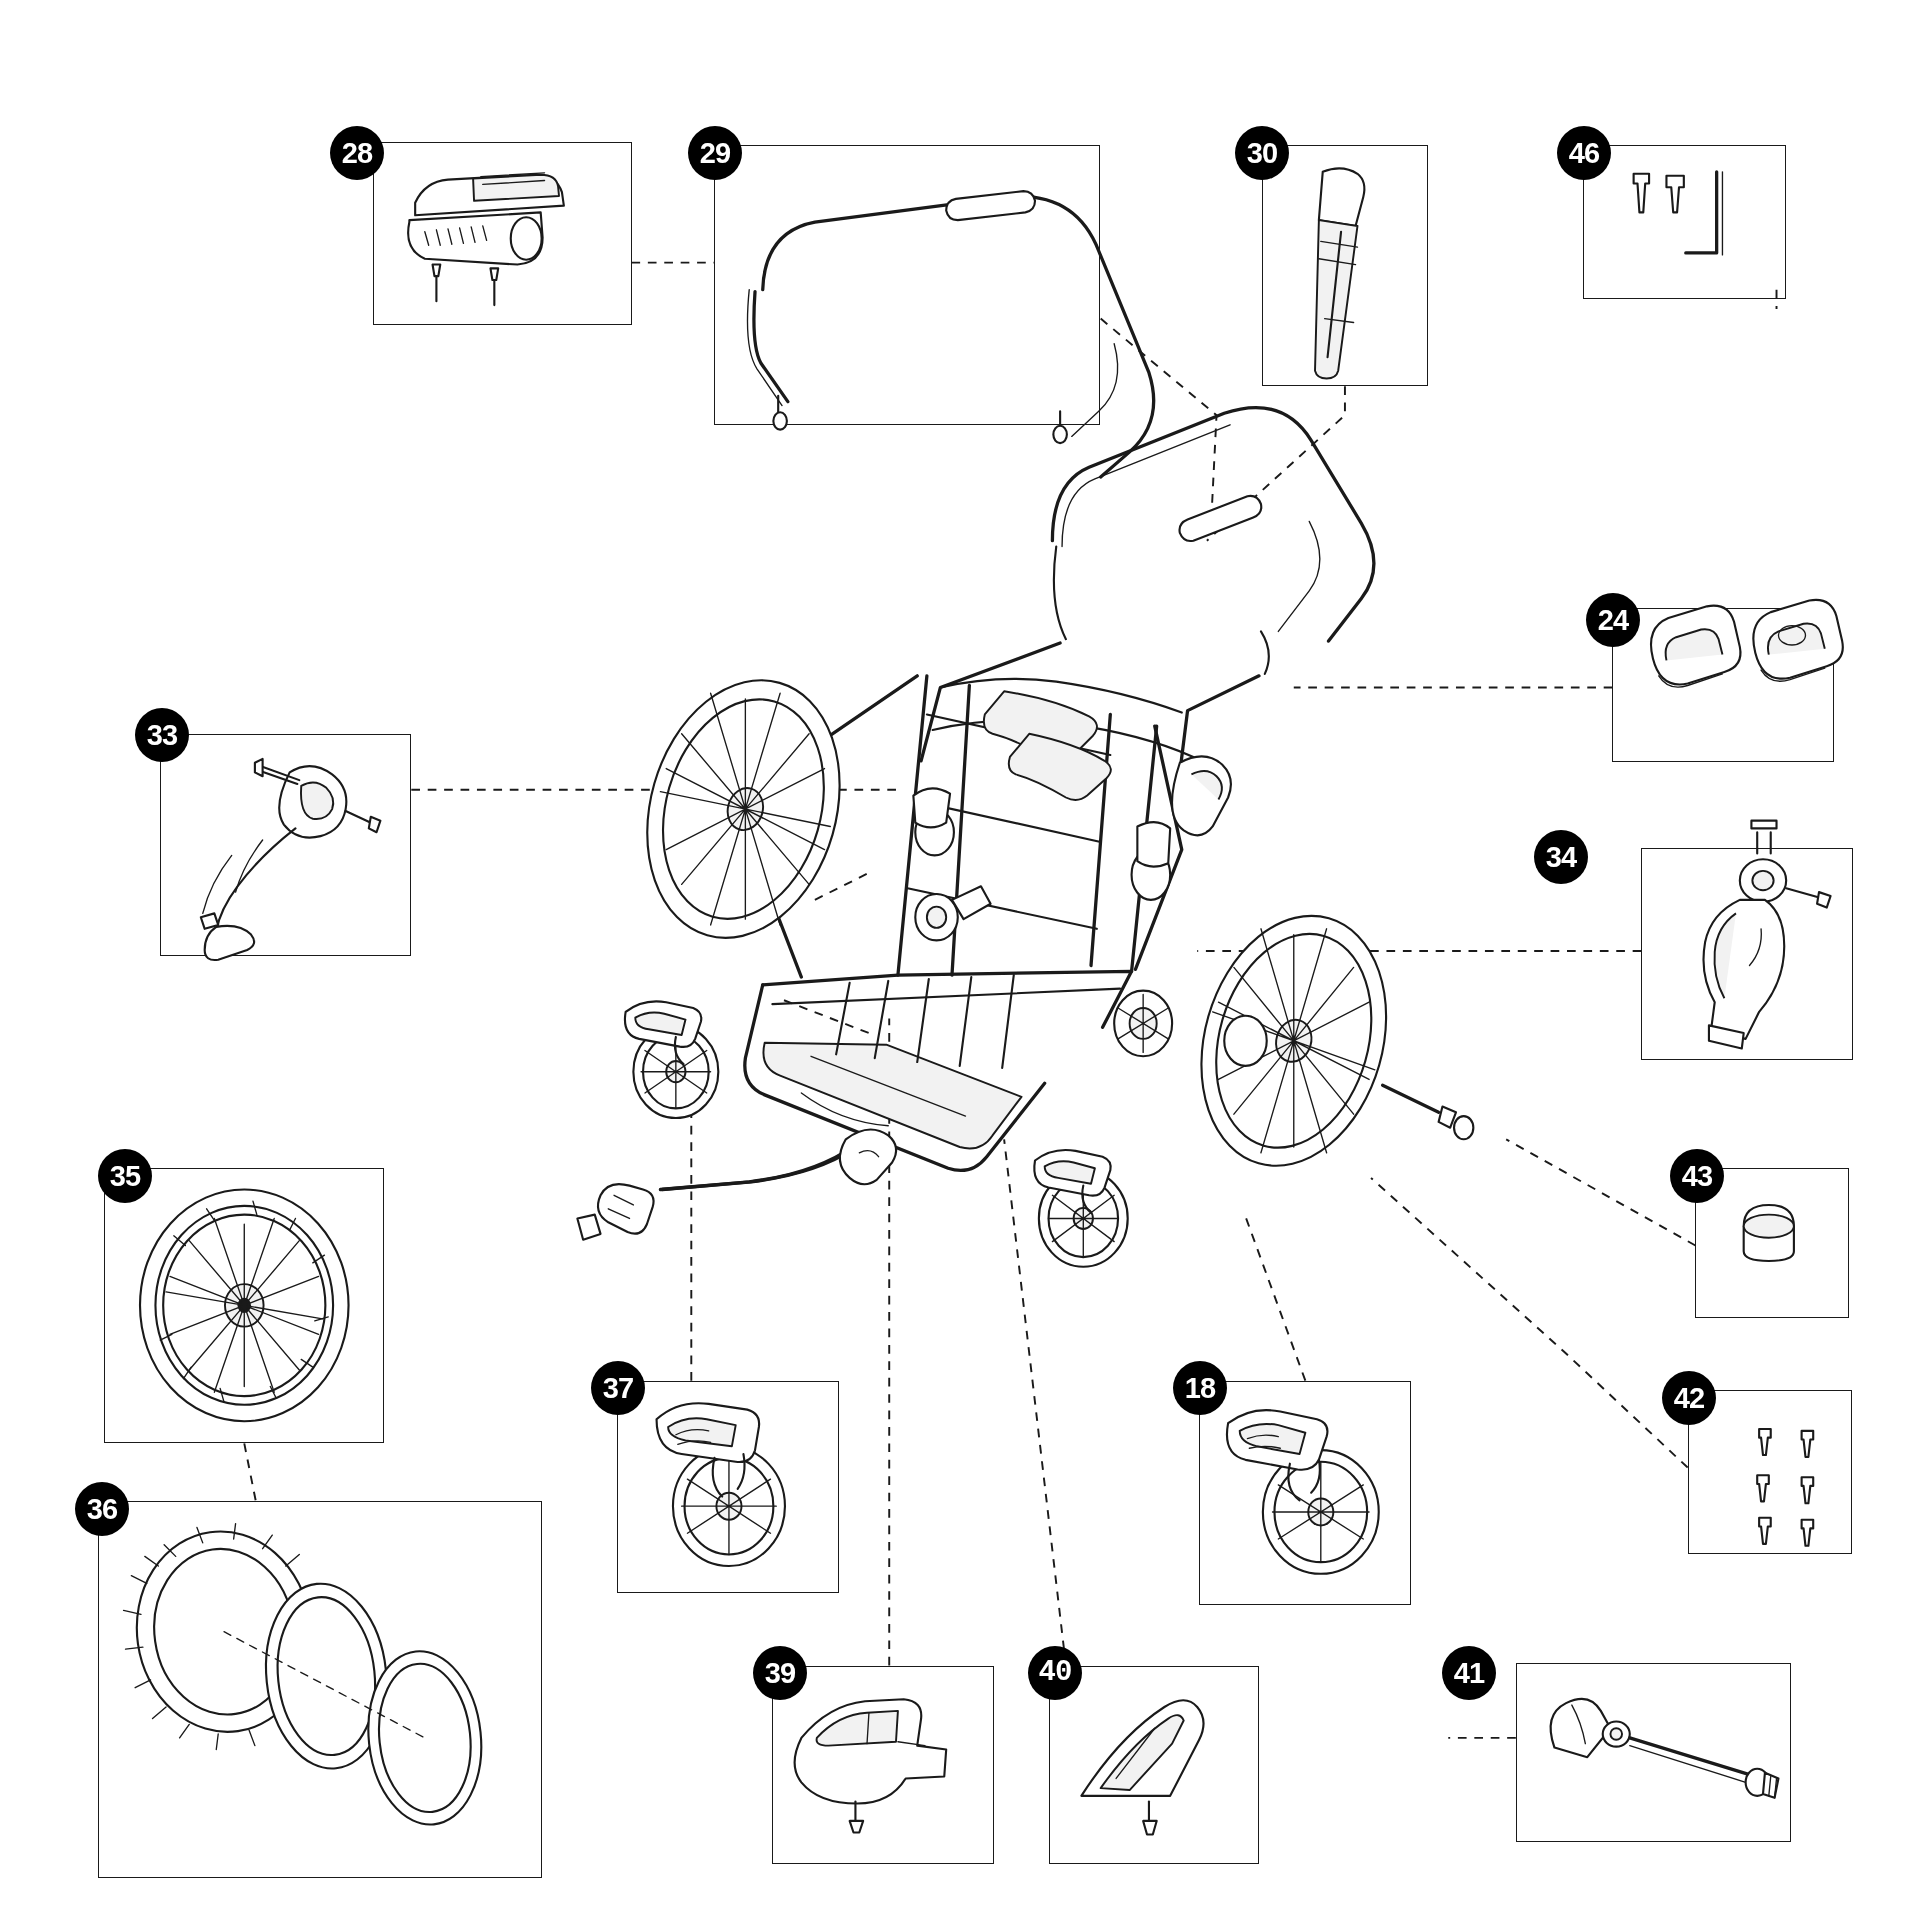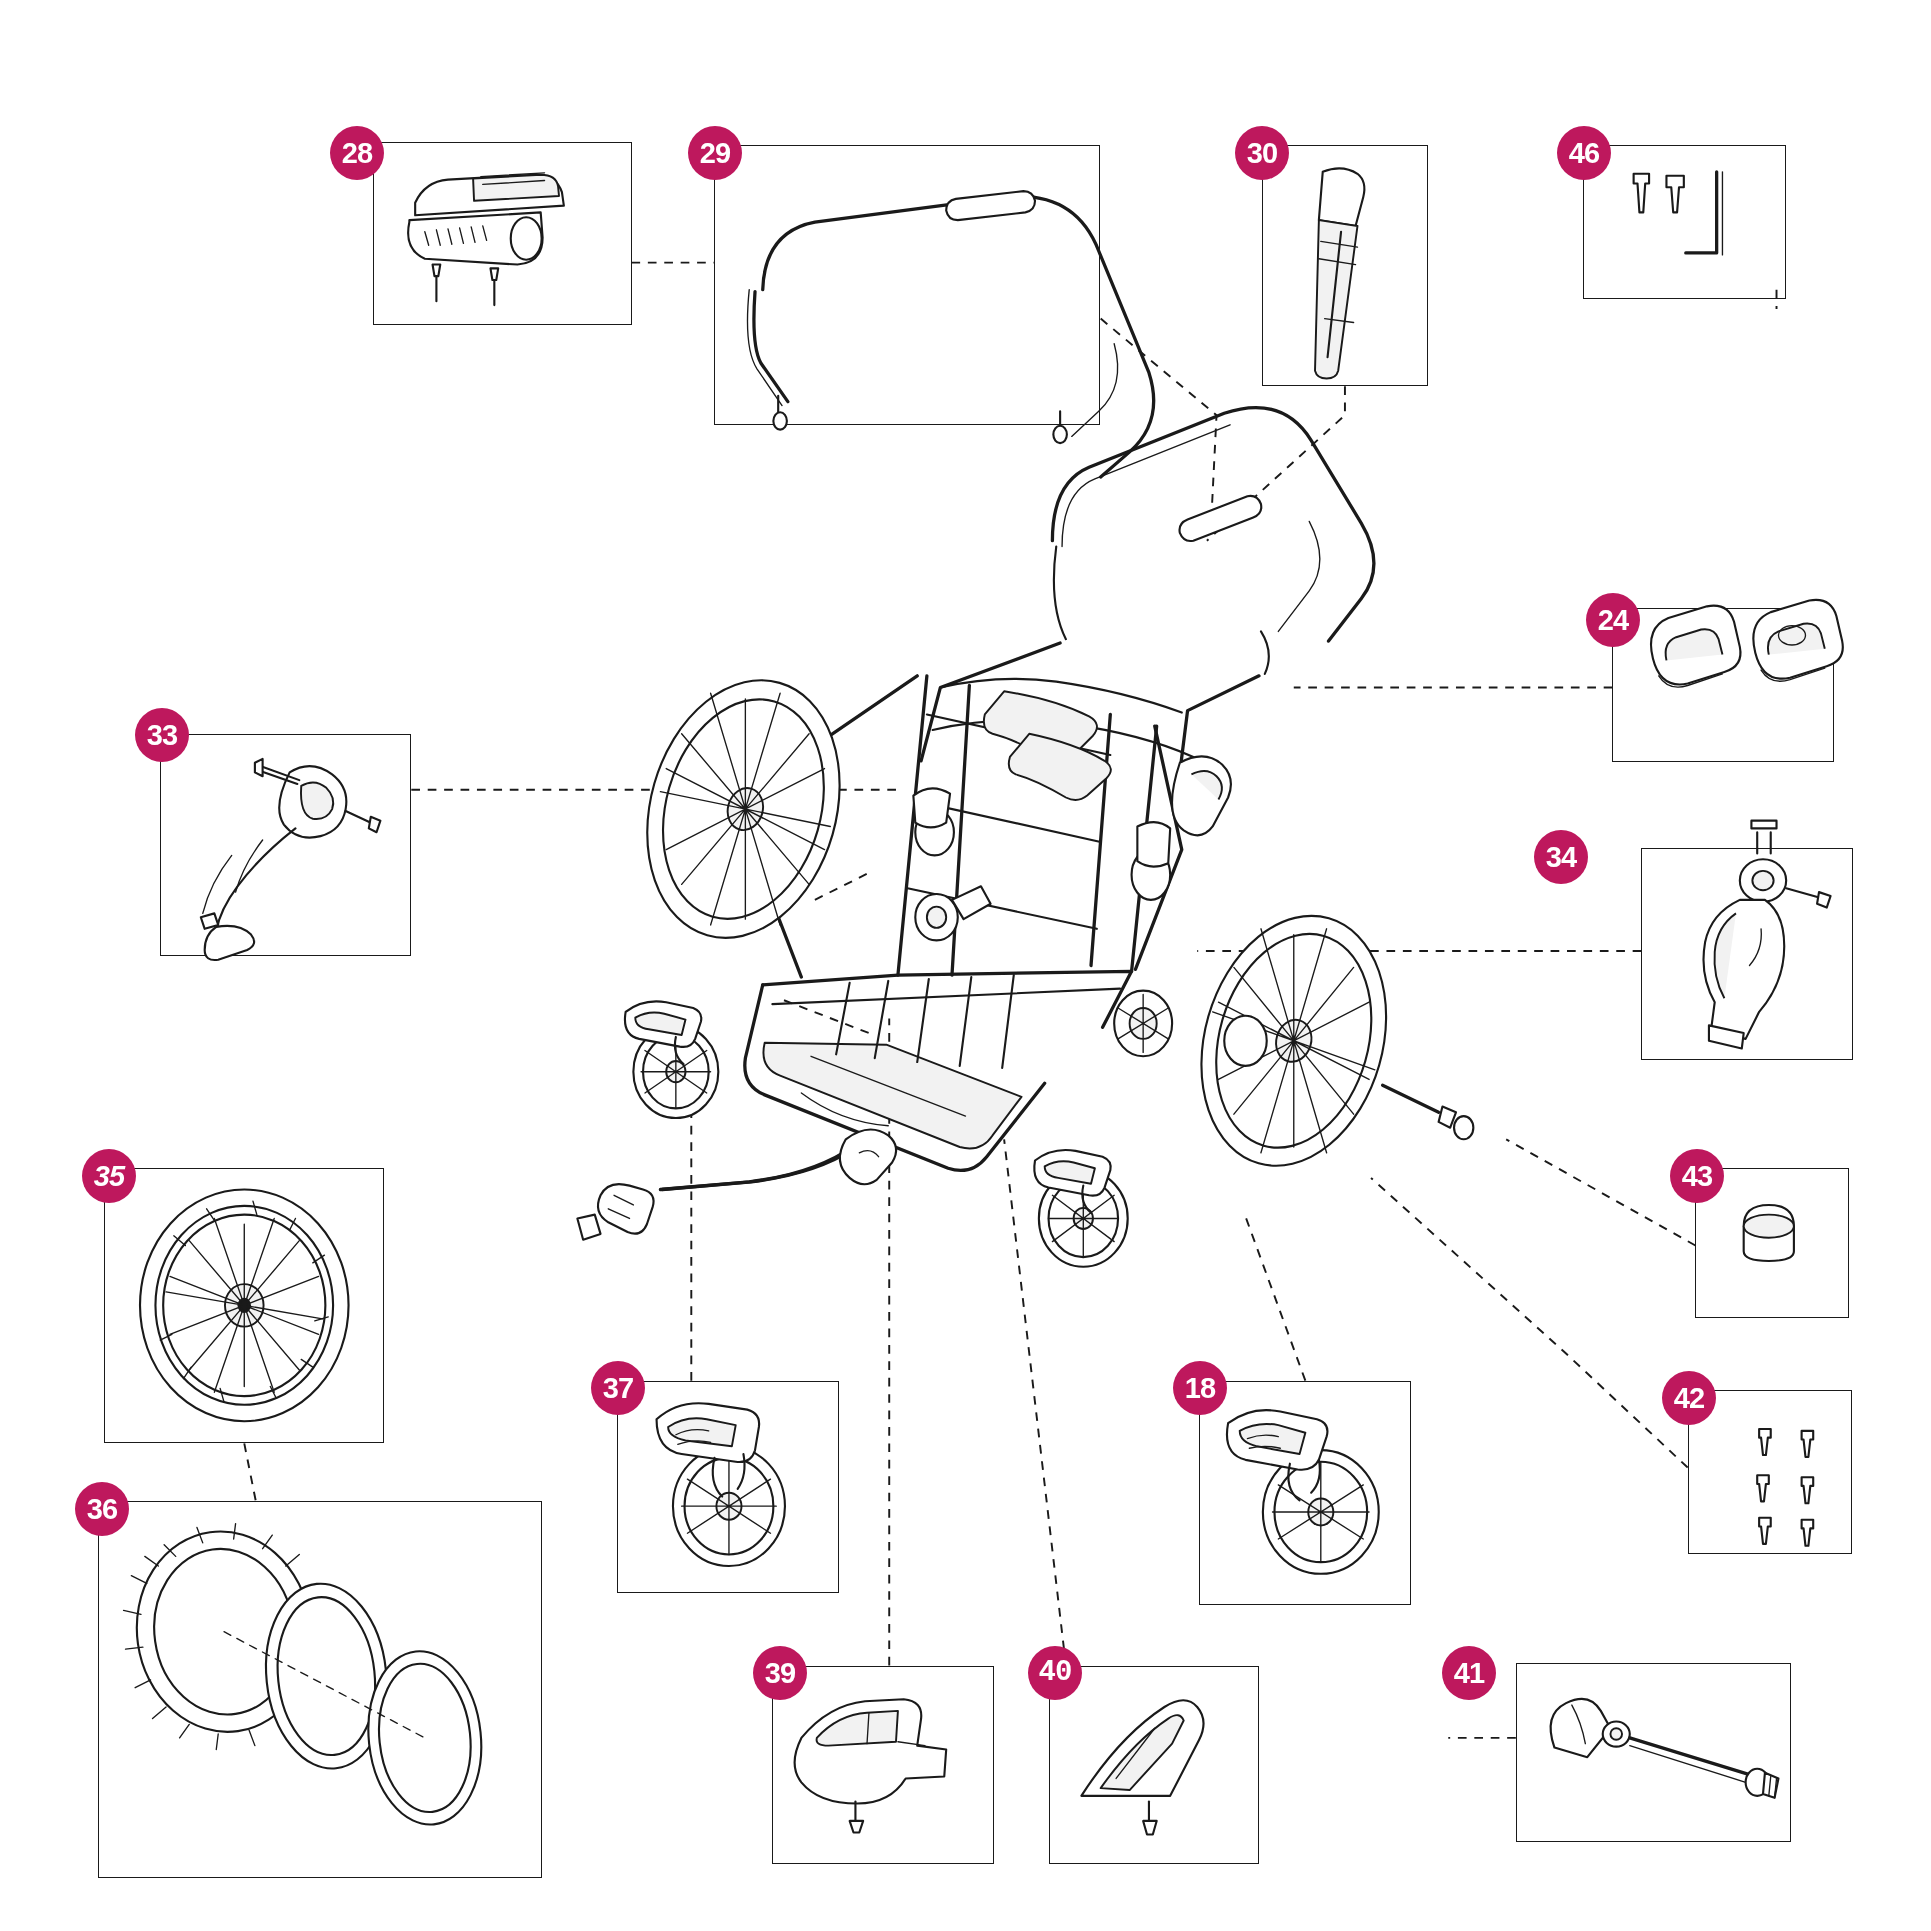--- a/index.html
+++ b/index.html
@@ -23,21 +23,21 @@
     border: 1.9px solid #1a1a1a;
     background: #ffffff;
     box-sizing: border-box;
   }
   
   .badge {
     position: absolute;
     width: 54px;
     height: 54px;
     border-radius: 50%;
-    background: #be185d;
+    background: #000000;
     color: #ffffff;
     font-size: 29px;
     font-weight: bold;
     line-height: 54px;
     text-align: center;
     letter-spacing: -1px;
     z-index: 40;
     box-sizing: border-box;
   }
   
@@ -377,21 +377,21 @@
     </g>
   </svg>
 
   <div class="badge" style="left:330px;top:126px;">28</div>
   <div class="badge" style="left:688px;top:126px;">29</div>
   <div class="badge" style="left:1235px;top:126px;">30</div>
   <div class="badge" style="left:1557px;top:126px;">46</div>
   <div class="badge" style="left:1586px;top:593px;">24</div>
   <div class="badge" style="left:135px;top:708px;text-align:center;">33</div>
   <div class="badge" style="left:1534px;top:830px;">34</div>
-  <div class="badge" style="left:82px;top:1149px;font-style:italic;">35</div>
+  <div class="badge" style="left:98px;top:1149px;">35</div>
   <div class="badge" style="left:75px;top:1482px;">36</div>
   <div class="badge" style="left:591px;top:1361px;">37</div>
   <div class="badge" style="left:1173px;top:1361px;">18</div>
   <div class="badge" style="left:753px;top:1646px;">39</div>
   <div class="badge" style="left:1028px;top:1646px;font-family:Liberation Mono, monospace;">40</div>
   <div class="badge" style="left:1442px;top:1646px;">41</div>
   <div class="badge" style="left:1662px;top:1371px;">42</div>
   <div class="badge" style="left:1670px;top:1149px;">43</div>
 
 </div>

